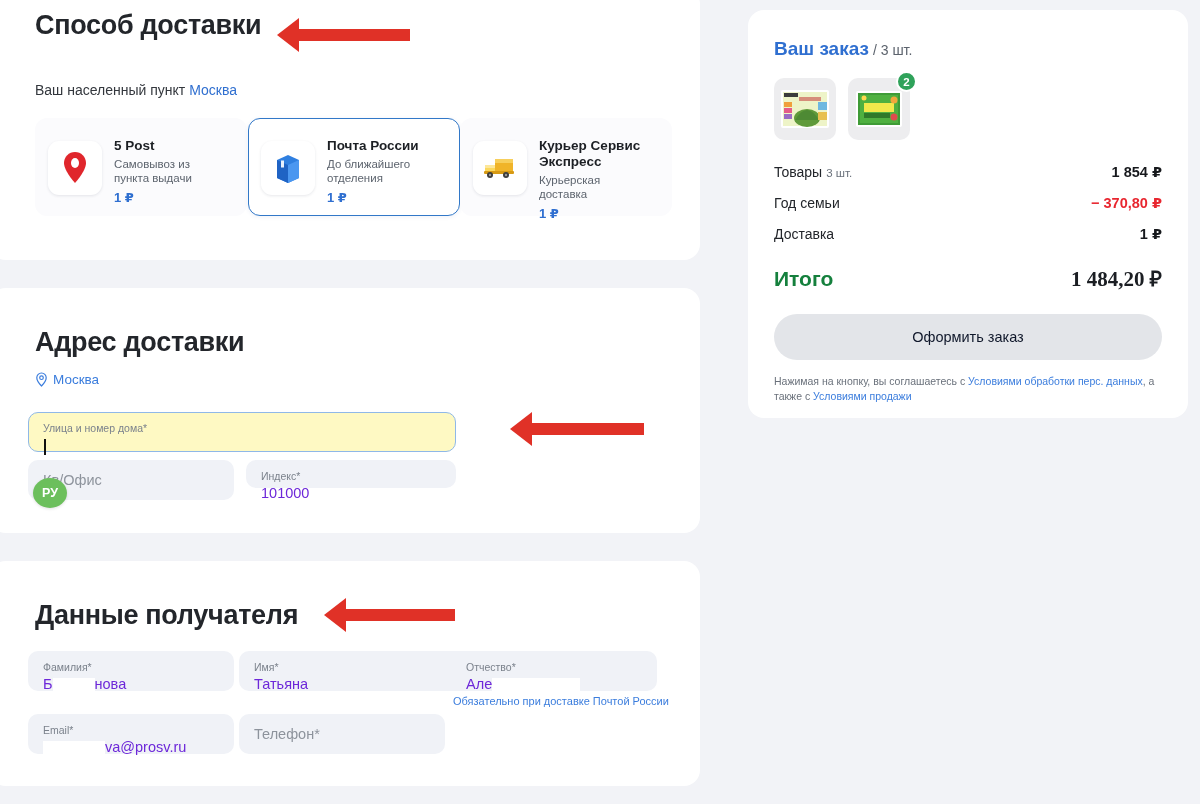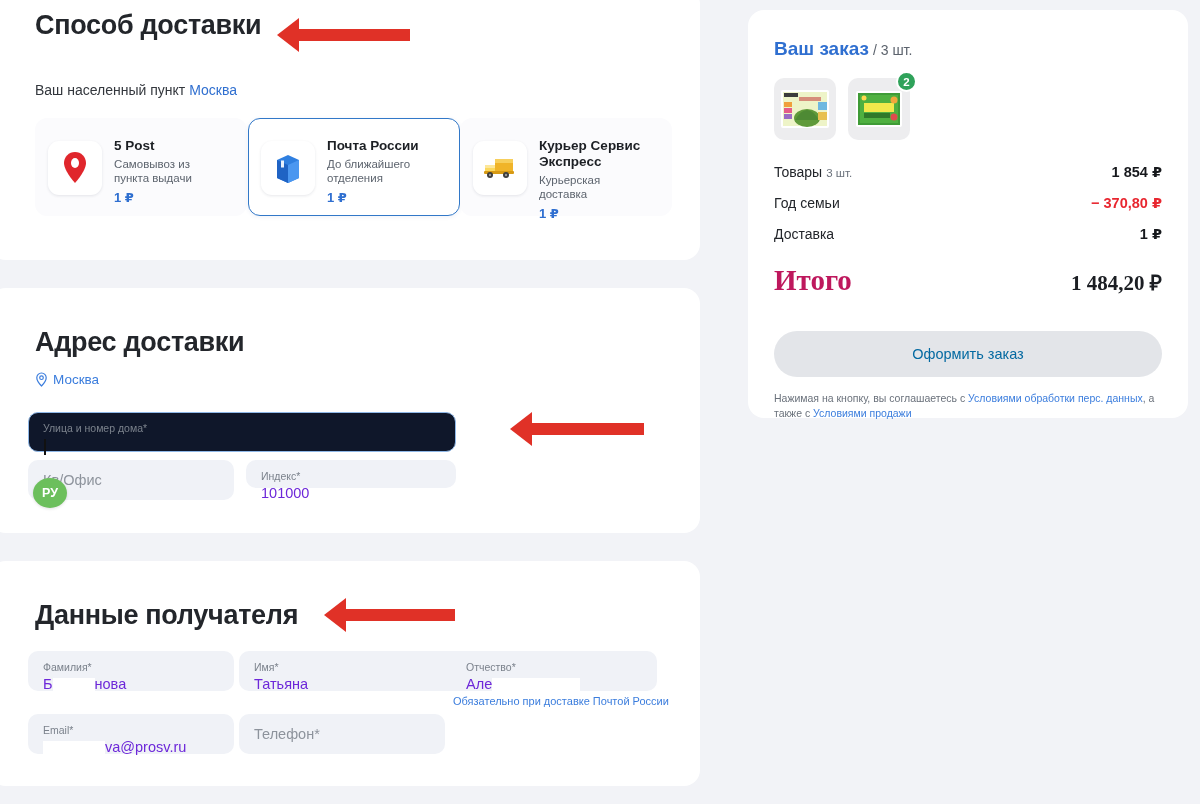--- a/index.html
+++ b/index.html
@@ -99,21 +99,21 @@
   }
 
   
   .field {
     position: absolute;
     background: #f0f2f7;
     border-radius: 10px;
     border: 1px solid transparent;
   }
   .field.focused {
-    background: #0f172a;
+    background: #fef9c3;
     border: 1.5px solid #8fb8e8;
     text-align: right;
   }
   .field-label {
     position: absolute; left: 14px; top: 9px;
     font-size: 10.5px; color: #7b828c;
   }
   .field-value {
     position: absolute; left: 14px; top: 24px;
     font-size: 14.5px; color: #6d28d9;
@@ -193,29 +193,29 @@
   }
   .price-row .lbl { color: #22252a; }
   .price-row .lbl .sub { font-size: 11.5px; color: #6a717b; margin-left: 4px; }
   .price-row .val { font-weight: 700; color: #16181c; font-size: 14.5px; }
   .price-row .val.discount { color: #e8262f; }
 
   .total-row {
     display: flex; justify-content: space-between; align-items: baseline;
     margin-top: 22px;
   }
-  .total-row .lbl { font-size: 29px; font-weight: 700; color: #be185d; font-family: Liberation Serif, serif; }
+  .total-row .lbl { font-size: 21px; font-weight: 700; color: #15803d; }
   .total-row .val { font-size: 21px; font-weight: 700; color: #1b1e23; font-family: Liberation Serif, serif; }
 
   .checkout-btn {
-    margin-top: 34px;
+    margin-top: 22px;
     width: 100%; height: 46px;
     border-radius: 24px;
     background: #e3e5e9;
-    color: #0369a1;
+    color: #0f172a;
     font-size: 14.5px;
     border: none;
     font-family: inherit;
     cursor: default;
   }
   .legal {
     margin-top: 14px;
     font-size: 10.5px;
     color: #6a717b;
     line-height: 15px;

